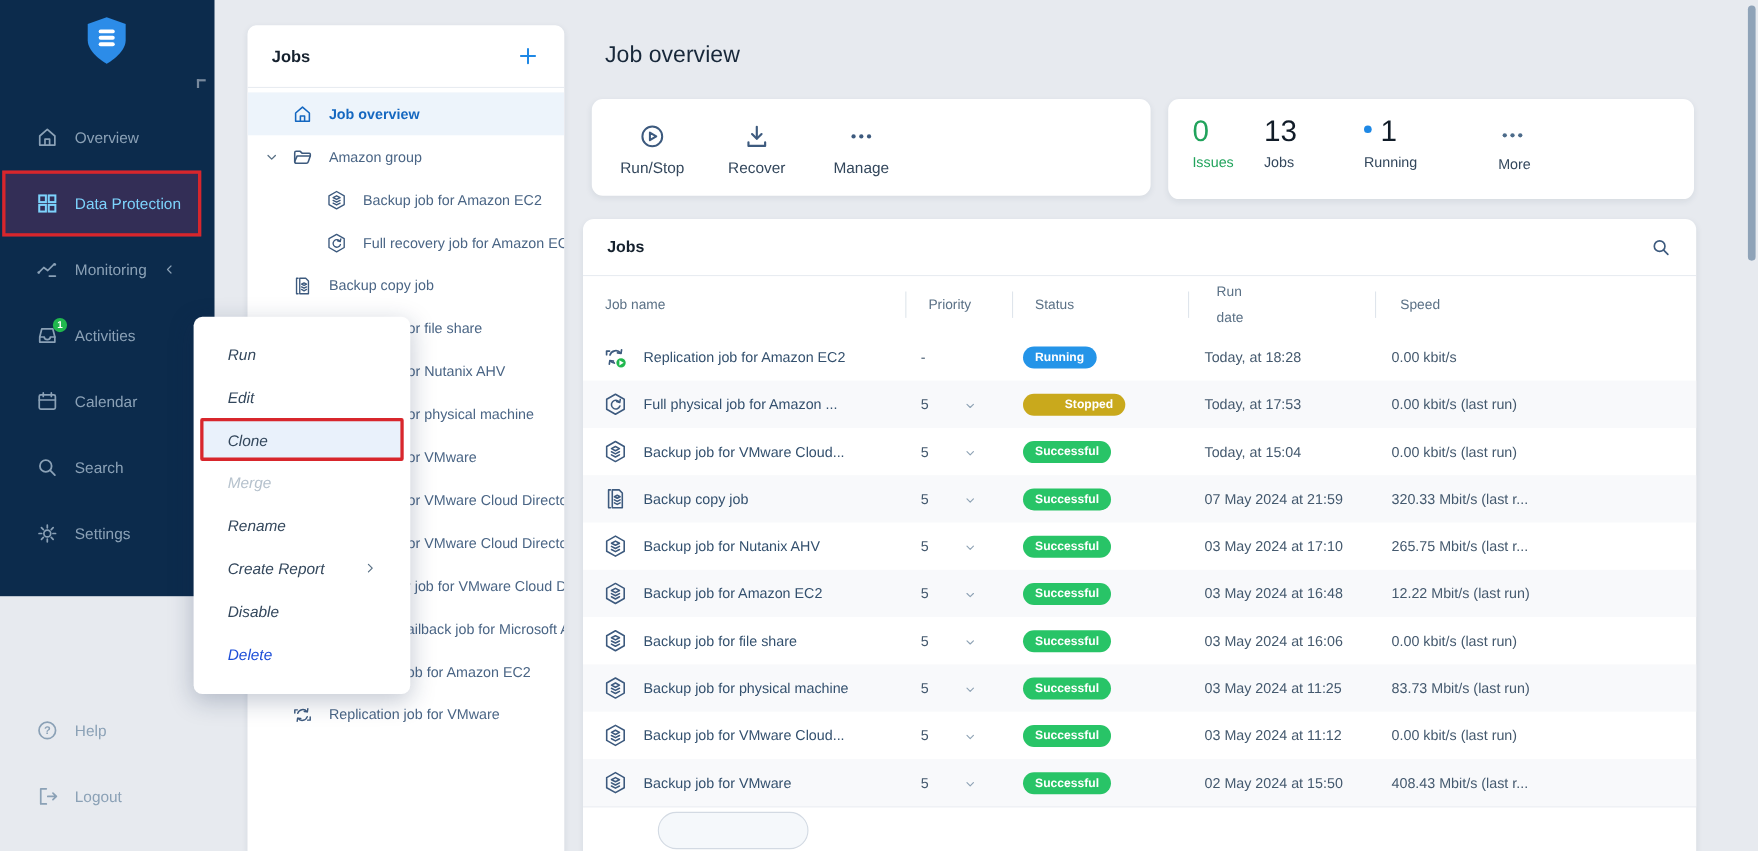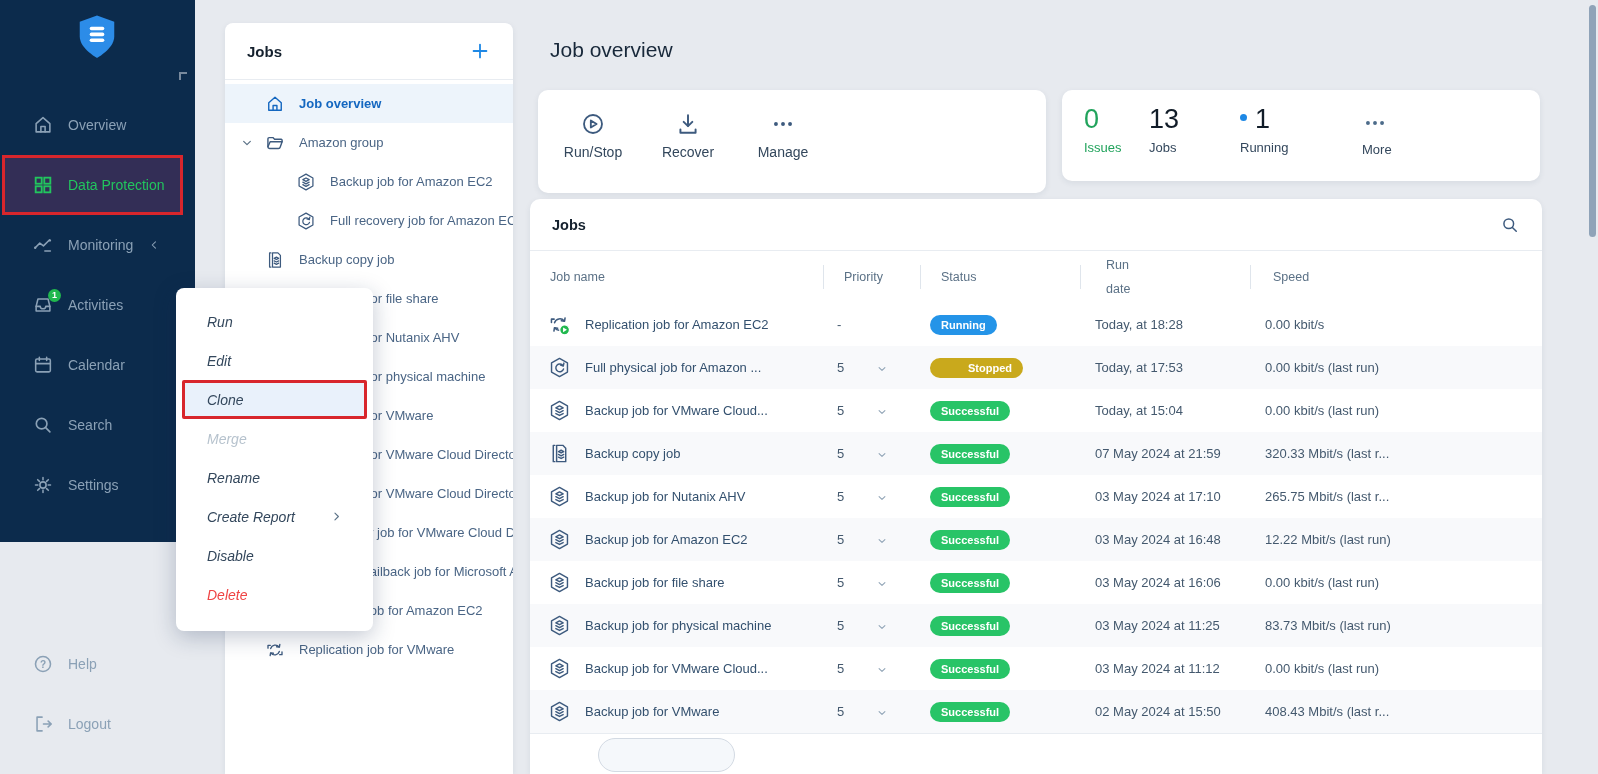--- a/index.html
+++ b/index.html
@@ -7,21 +7,21 @@
   body { font-family:"Liberation Sans", sans-serif; background:#e7eaef; position:relative; }
   .ic { display:inline-block; vertical-align:middle; }
 
   
   .sidebar { position:absolute; left:0; top:0; width:195px; height:542px; background:#0c2b4c; z-index:5; }
   .logo { position:absolute; left:76px; top:14px; width:42px; height:46px; }
   .corner-mark { position:absolute; left:179px; top:72px; width:8px; height:8px; border-top:2px solid #93a1b2; border-left:2px solid #93a1b2; opacity:.8; }
   .side-nav { position:absolute; left:0; top:95px; width:195px; }
   .side-item { display:flex; align-items:center; gap:14px; height:60px; padding-left:32px; color:#8ba1b6; font-size:14px; cursor:pointer; position:relative; }
   .side-item .ic { width:22px; height:22px; flex:none; }
-  .side-item.active { background:#332e56; border:3px solid #d8262c; width:181px; margin-left:2px; padding-left:27px; color:#22c55e; }
+  .side-item.active { background:#332e56; border:3px solid #d8262c; width:181px; margin-left:2px; padding-left:27px; color:#7dd3fc; }
   .side-item .chev { width:14px; height:14px; margin-left:auto; margin-right:45px; }
   .icon-wrap { position:relative; width:22px; height:22px; flex:none; }
   .icon-wrap .ic { width:22px; height:22px; }
   .nav-badge { position:absolute; top:-5px; right:-7px; width:13px; height:13px; background:#21b84e; border-radius:50%; color:#fff; font-size:9px; font-weight:bold; text-align:center; line-height:13px; }
   .side-footer { position:absolute; left:0; top:634px; width:195px; }
 
   
   .tree-panel { position:absolute; left:225px; top:23px; width:288px; height:751px; background:#fff; border-radius:8px 8px 0 0; box-shadow:0 2px 6px rgba(25,45,80,.08); z-index:2; overflow:hidden; }
   .tree-header { height:57px; border-bottom:1px solid #e8ecf1; display:flex; align-items:center; padding:0 22px; }
   .tree-title { font-size:15px; font-weight:bold; color:#15212e; }
@@ -34,28 +34,28 @@
   .tree-row.lvl1 { padding-left:71px; }
   .tree-row.group { padding-left:14px; }
   .tree-row.group .gchev { width:16px; height:16px; margin-right:10px; color:#5a7186; flex:none; }
   .tree-row.selected { background:#edf4fb; color:#1467c0; font-weight:bold; }
   .tree-row.selected .ric { color:#1467c0; }
 
   
   .ctx-menu { position:absolute; left:176px; top:288px; width:197px; height:343px; background:#fff; border-radius:8px; box-shadow:0 6px 22px rgba(20,40,80,.25); z-index:10; padding-top:14px;font-style:italic; }
   .ctx-item { height:39px; display:flex; align-items:center; padding-left:31px; font-size:14px; color:#33475c; cursor:pointer; }
   .ctx-item.disabled { color:#b6c2cd; cursor:default; }
-  .ctx-item.danger { color:#ef4444; }
+  .ctx-item.danger { color:#1d4ed8; }
   .ctx-item.highlighted { background:#e9f1fb; border:3px solid #d8262c; border-radius:2px; margin:0 6px; padding-left:22px; }
   .ctx-item .sub { width:15px; height:15px; margin-left:auto; margin-right:29px; color:#5a7186; }
 
   
   .main-title { position:absolute; left:550px; top:38px; font-size:21px; font-weight:500; color:#18283a; }
   .card { position:absolute; background:#fff; border-radius:10px; box-shadow:0 2px 6px rgba(25,45,80,.08); }
-  .toolbar-card { left:538px; top:90px; width:508px; height:103px; }
+  .toolbar-card { left:538px; top:90px; width:508px; height:88px; }
   .tool-btn { position:absolute; top:0; height:91px; width:80px; text-align:center; padding-top:21px; cursor:pointer; color:#33475c; }
   .tool-btn .ic { width:26px; height:26px; color:#3d5a7e; }
   .tool-btn .tlabel { display:block; margin-top:7px; font-size:14px; }
 
   .stats-card { left:1062px; top:90px; width:478px; height:91px; }
   .stat { position:absolute; top:14px; cursor:pointer; }
   .stat .val { font-size:27px; color:#111c28; line-height:30px; }
   .stat .slabel { display:block; margin-top:6px; font-size:13px; color:#33475c; }
   .stat.green .val, .stat.green .slabel { color:#21a35c; }
   .stat .dot { display:inline-block; width:7px; height:7px; border-radius:50%; background:#1e88e5; vertical-align:7px; margin-right:8px; }

